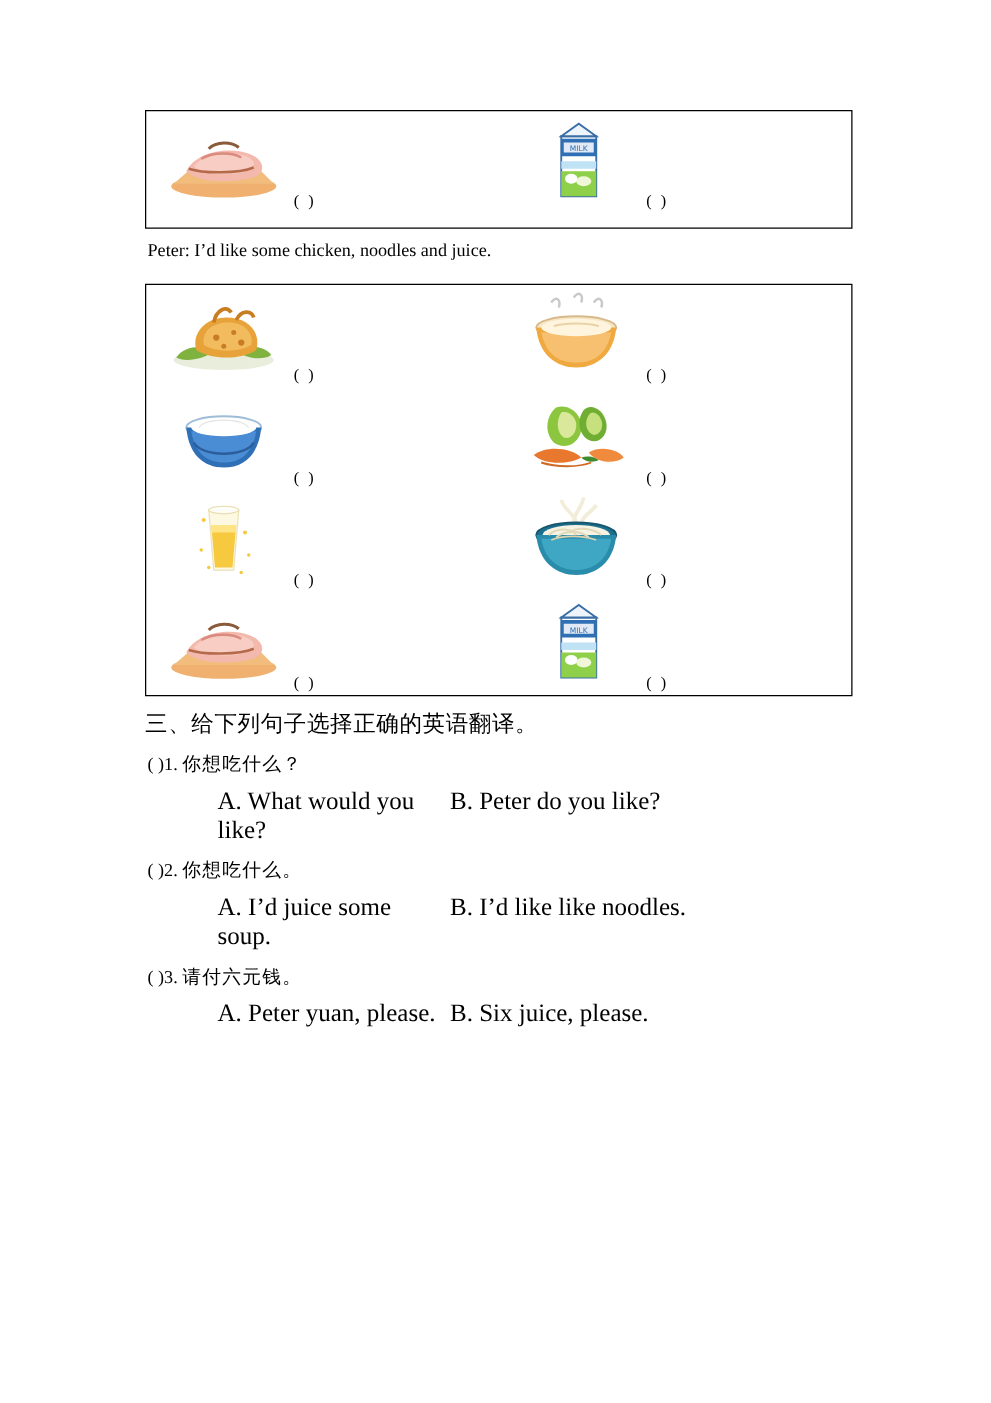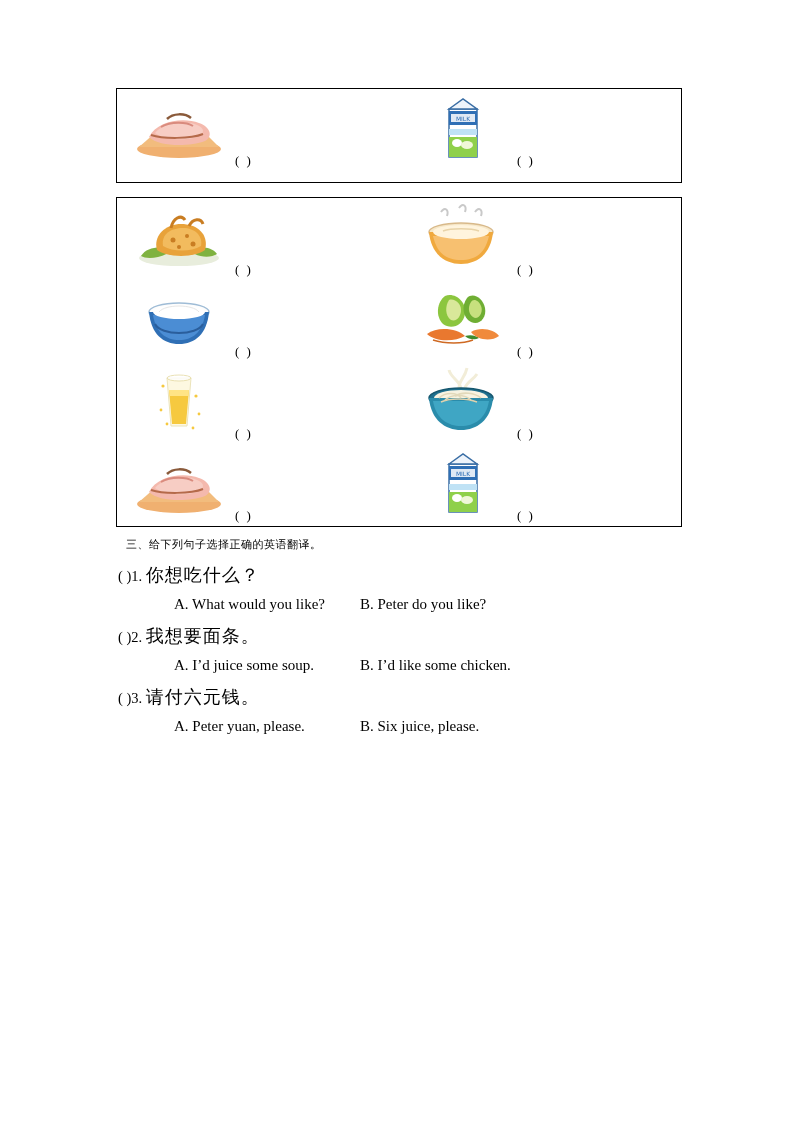--- a/index.html
+++ b/index.html
@@ -66,36 +66,36 @@
   
   .sentence {
     font-size: 14.5px;
     margin: 8px 0 0 2px;
     line-height: 1.5;
   }
 
   
   .sec-title {
     font-family: "DejaVu Sans", sans-serif;
-    font-size: 11px;
-    margin: 10px 0 0 10px;
+    font-size: 18px;
+    margin: 10px 0 0 0;
     letter-spacing: 0.5px;
   }
   .q-line {
     font-size: 14.5px;
     margin: 11px 0 0 2px;
     font-family: "Liberation Serif", serif;
   }
   .q-line .cn {
     font-family: "DejaVu Sans", sans-serif;
-    font-size: 18px;
+    font-size: 15px;
     letter-spacing: 1px;
   }
   .opt-line {
-    font-size: 15px;
+    font-size: 20px;
     margin: 9px 0 0 58px;
     display: flex;
   }
   .opt-a { width: 186px; }
   .opt-b { }
 
   
   .art { width: 96px; height: 72px; }
 </style>
 </head>
@@ -131,20 +131,21 @@
             <ellipse cx="42" cy="50" rx="5" ry="4" fill="#ffffff"></ellipse>
             <ellipse cx="52" cy="52" rx="6" ry="4" fill="#f0f7d8"></ellipse>
             <rect x="34" y="36" width="28" height="6" fill="#bfe2f5"></rect>
           </svg>
           <span class="bracket">(    )</span>
         </div>
 
       </div>
     </div>
 
+    <div class="sentence">Peter: I’d like some chicken, noodles and juice.</div>
 
     <div class="pic-box box2">
 
       <div class="pic-row">
         <div class="pic-cell">
           <svg class="art" viewBox="0 0 96 72">
             <ellipse cx="46" cy="56" rx="40" ry="8" fill="#e8eddc"></ellipse>
             <path d="M8 54 C14 44, 30 44, 40 48 C30 56, 14 58, 8 54 Z" fill="#7fb23f"></path>
             <path d="M84 52 C78 44, 64 44, 56 48 C64 56, 78 56, 84 52 Z" fill="#7fb23f"></path>
             <path d="M24 48 C20 34, 32 22, 48 22 C66 22, 76 34, 72 48 C60 56, 36 56, 24 48 Z" fill="#e8a23a"></path>
@@ -271,25 +272,25 @@
       <span>(    )</span><span>1.</span>
       <span class="cn">你想吃什么？</span>
     </div>
     <div class="opt-line">
       <span class="opt-a">A. What would you like?</span>
       <span class="opt-b">B. Peter do you like?</span>
     </div>
 
     <div class="q-line">
       <span>(    )</span><span>2.</span>
-      <span class="cn">我想要面条。</span>
+      <span class="cn">你想吃什么。</span>
     </div>
     <div class="opt-line">
       <span class="opt-a">A. I’d juice some soup.</span>
-      <span class="opt-b">B. I’d like some chicken.</span>
+      <span class="opt-b">B. I’d like like noodles.</span>
     </div>
 
     <div class="q-line">
       <span>(    )</span><span>3.</span>
       <span class="cn">请付六元钱。</span>
     </div>
     <div class="opt-line">
       <span class="opt-a">A. Peter yuan, please.</span>
       <span class="opt-b">B. Six juice, please.</span>
     </div>

